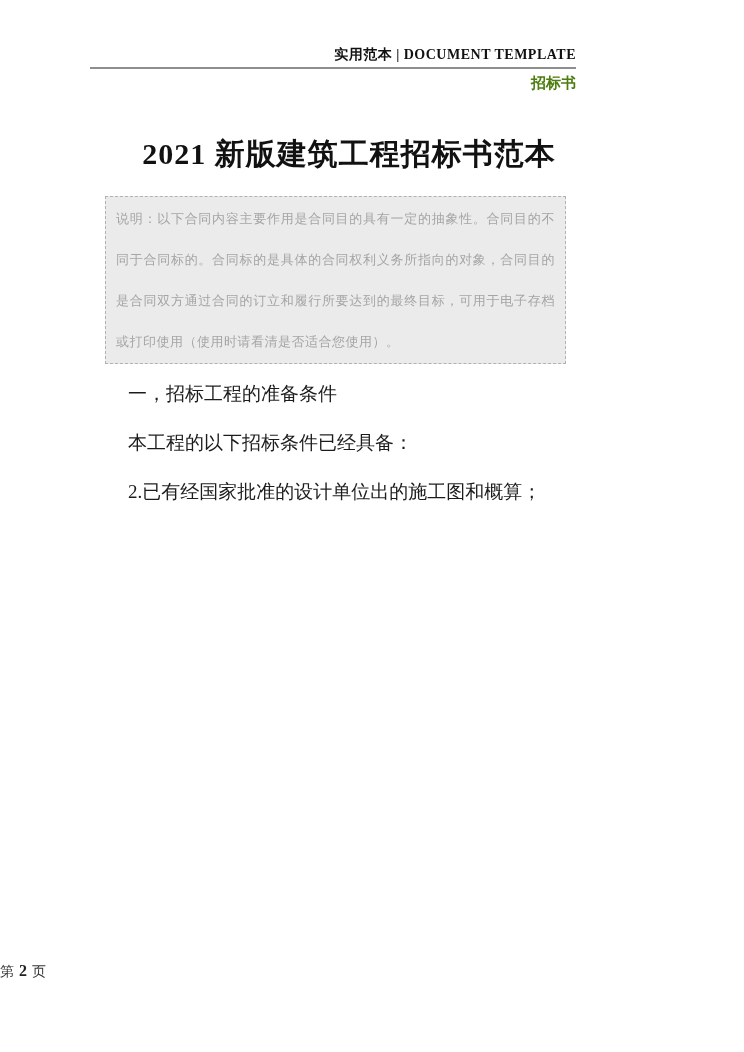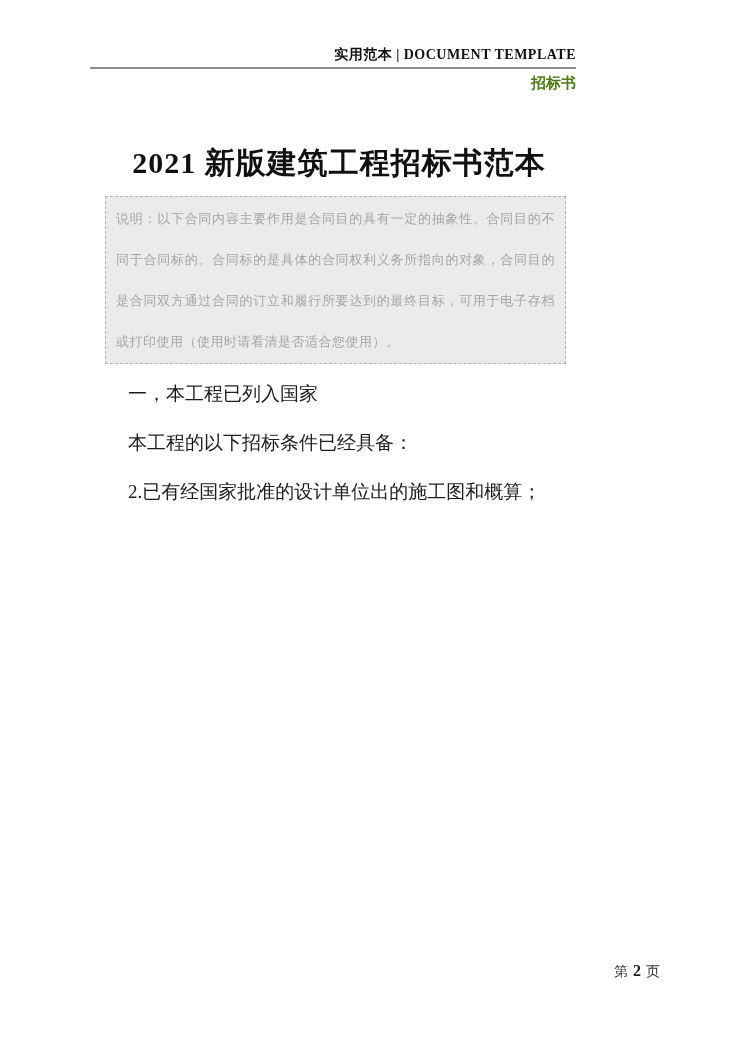--- a/index.html
+++ b/index.html
@@ -31,26 +31,27 @@
     margin-top: 5px;
     color: #4d7c0f;
   }
 
   
   .title {
     position: absolute;
     top: 134px;
     left: 0;
     width: 100%;
-    margin: 9px;
+    margin: 0;
     text-align: center;
     font-size: 30px;
     font-weight: bold;
     letter-spacing: 1px;
     color: #111;
+    padding-left: 19px;
   }
 
   
   .notice {
     position: absolute;
     left: 105px;
     right: 94px;
     top: 196px;
     background: #ebebeb;
     border: 1px dashed #b2b2b2;
@@ -78,21 +79,21 @@
   }
   .content p { margin: 0; text-indent: 2em; }
   .content p.justified { text-align: justify; }
 
   
   .footer {
     position: absolute;
     top: 962px;
     left: 0;
     width: 100%;
-    text-align: right;
+    text-align: left;
     font-size: 14px;
     color: #333;
   }
   .footer .num {
     font-size: 16px;
     font-weight: bold;
     margin: 0 5px;
     color: #222;
   }
 </style>
@@ -107,21 +108,21 @@
     <div class="doctype">招标书</div>
   </div>
 
   <h1 class="title">2021 新版建筑工程招标书范本</h1>
 
   <div class="notice">
     <p>说明：以下合同内容主要作用是合同目的具有一定的抽象性。合同目的不同于合同标的。合同标的是具体的合同权利义务所指向的对象，合同目的是合同双方通过合同的订立和履行所要达到的最终目标，可用于电子存档或打印使用（使用时请看清是否适合您使用）。</p>
   </div>
 
   <div class="content">
-    <p>一，本工程已列入国家</p>
+    <p>一，招标工程的准备条件</p>
     <p>本工程的以下招标条件已经具备：</p>
     <p>2.已有经国家批准的设计单位出的施工图和概算；</p>
   </div>
 
   <div class="footer">
     <span>第</span><span class="num">2</span><span>页</span>
   </div>
 
 </div>
 

